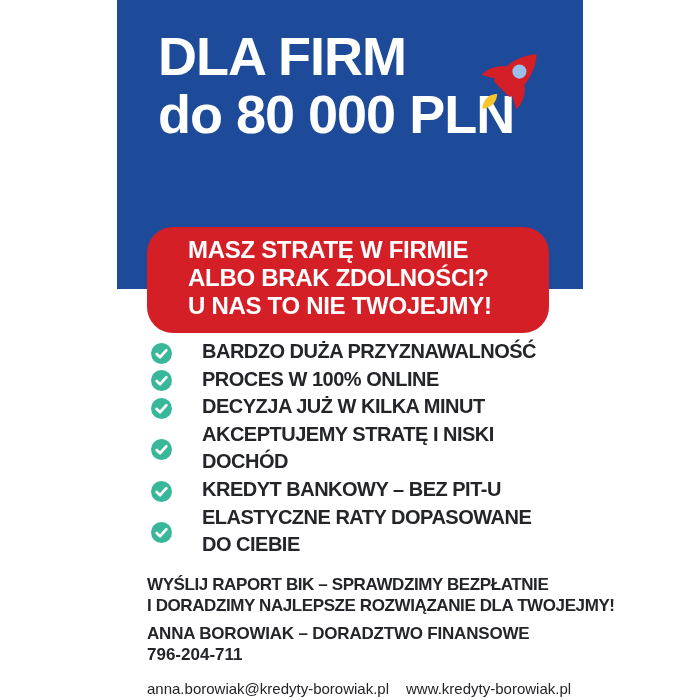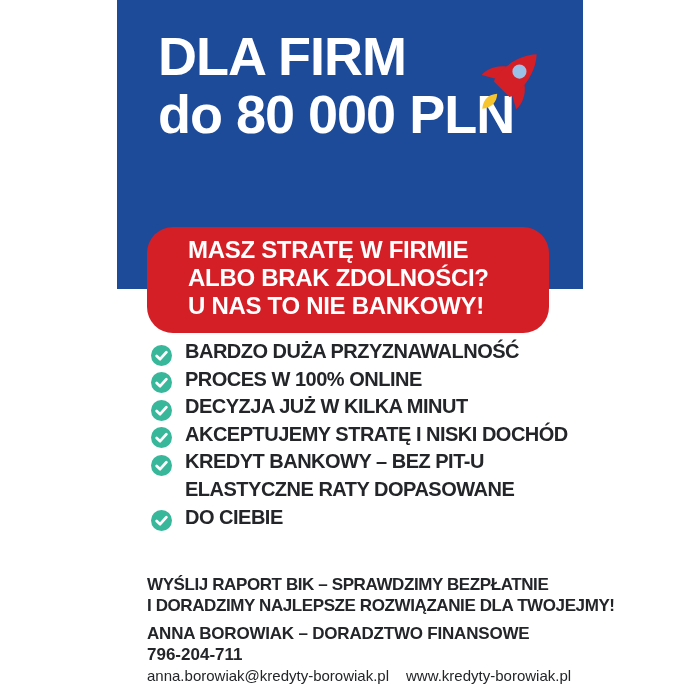--- a/index.html
+++ b/index.html
@@ -55,22 +55,22 @@
 
   
   .benefits {
     position: absolute;
     left: 151px; top: 338px;
     width: 430px;
     color: #232528;
   }
   .benefit-row {
     display: flex;
-    align-items: flex-end;
-    gap: 13px;
+    align-items: center;
+    gap: 30px;
     font-weight: bold;
     font-size: 20px;
     line-height: 27.6px;
     letter-spacing: -0.5px;
   }
   .benefit-row.group-gap { }
   .check {
     flex: 0 0 auto;
     width: 21px; height: 21px;
     margin-top: 3px;
@@ -100,21 +100,21 @@
   }
   .phone {
     font-weight: bold;
     font-size: 17px;
     line-height: 21px;
     white-space: nowrap;
   }
   .links-row {
     display: flex;
     gap: 17px;
-    margin-top: 1px;
+    margin-top: 14px;
     font-size: 15px;
     line-height: 19px;
     white-space: nowrap;
   }
 </style>
 </head>
 <body>
 
 <div class="page">
 
@@ -134,21 +134,21 @@
         <circle cx="50" cy="33" r="9" fill="#9cc1e8"></circle>
 
         <path d="M50 73 C57 81 58 90 50 100 C42 90 43 81 50 73 Z" fill="#f7c62f"></path>
       </g>
     </svg>
   </div>
 
   <div class="highlight-box">
     <div>MASZ STRATĘ W FIRMIE</div>
     <div>ALBO BRAK ZDOLNOŚCI?</div>
-    <div>U NAS TO NIE BANKOWY!</div>
+    <div>U NAS TO NIE TWOJEJMY!</div>
   </div>
 
   <div class="benefits">
 
     <div class="benefit-row">
       <svg class="check" viewBox="0 0 24 24">
           <circle cx="12" cy="12" r="12" fill="#38b79b"></circle>
           <path d="M6.5 12.6 L10.4 16.2 L17.6 8.2" fill="none" stroke="#ffffff" stroke-width="3.2" stroke-linecap="round" stroke-linejoin="round"></path>
         </svg>
       <span class="benefit-label">BARDZO DUŻA PRZYZNAWALNOŚĆ</span>

